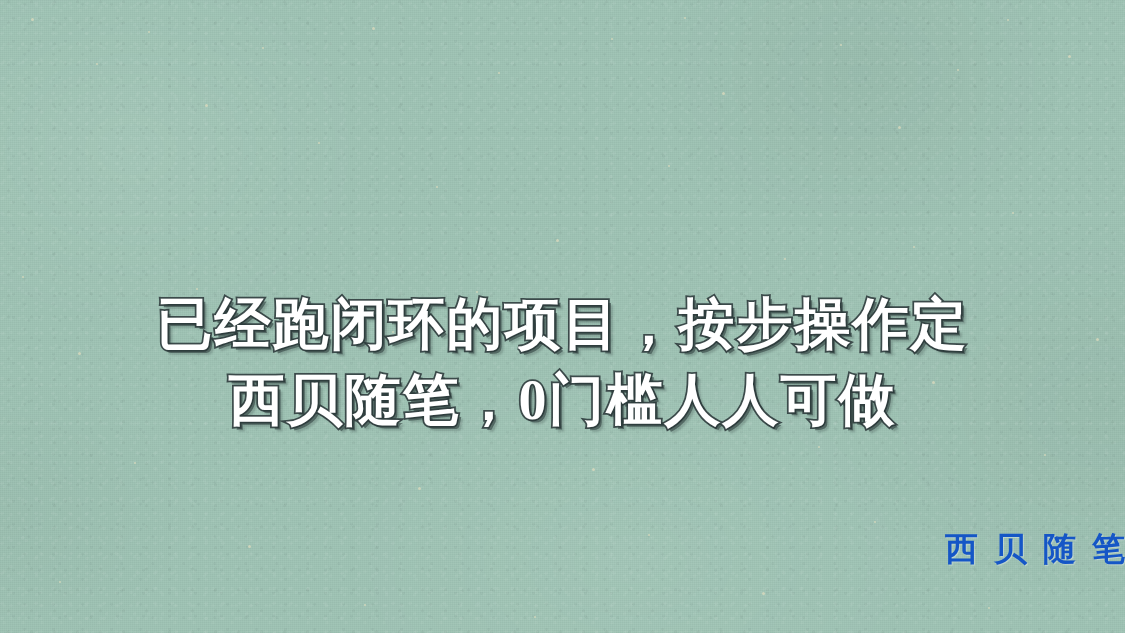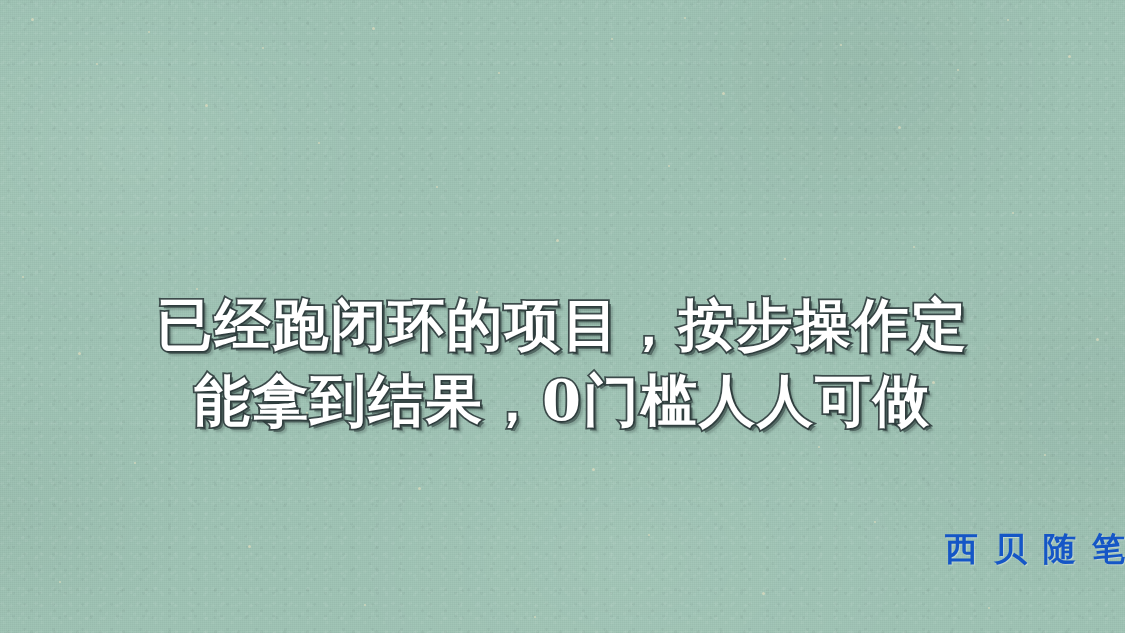--- a/index.html
+++ b/index.html
@@ -105,21 +105,21 @@
     font-size: 56px;
     line-height: 76px;
     letter-spacing: 2px;
     color: #ffffff;
     -webkit-text-stroke: 3.5px #3b4a4a;
     paint-order: stroke fill;
     text-shadow:
       3px 3px 0 rgba(40,55,55,0.55),
       5px 5px 2px rgba(40,55,55,0.22);
   }
-  .subtitle .line { display: block; white-space: pre; }
+  .subtitle .line { display: block; white-space: pre; font-family: Liberation Serif, serif; }
 
   
   .signature {
     position: absolute;
     top: 527px;
     left: 16px;
     width: 100%;
     text-align: right;
     font-family: "DejaVu Serif", "Liberation Serif", serif;
     font-weight: 700;
@@ -181,18 +181,18 @@
       <i style="left: 59px; top: 581px; width: 2px; height: 2px;"></i>
       <i style="left: 684px; top: 17px; width: 2px; height: 2px;"></i>
       <i style="left: 913px; top: 246px; width: 2px; height: 2px;"></i>
       <i style="left: 392px; top: 331px; width: 2px; height: 2px;"></i>
       <i style="left: 1007px; top: 19px; width: 2px; height: 2px;"></i>
     </div>
 
 
   <div class="subtitle">
     <span class="line">已经跑闭环的项目，按步操作定</span>
-    <span class="line">能拿到结果，0门槛人人可做</span>
+    <span class="line">西贝随笔，0门槛人人可做</span>
   </div>
 
   <div class="signature">西贝随笔</div>
 
 </div>
 
 </body></html>

